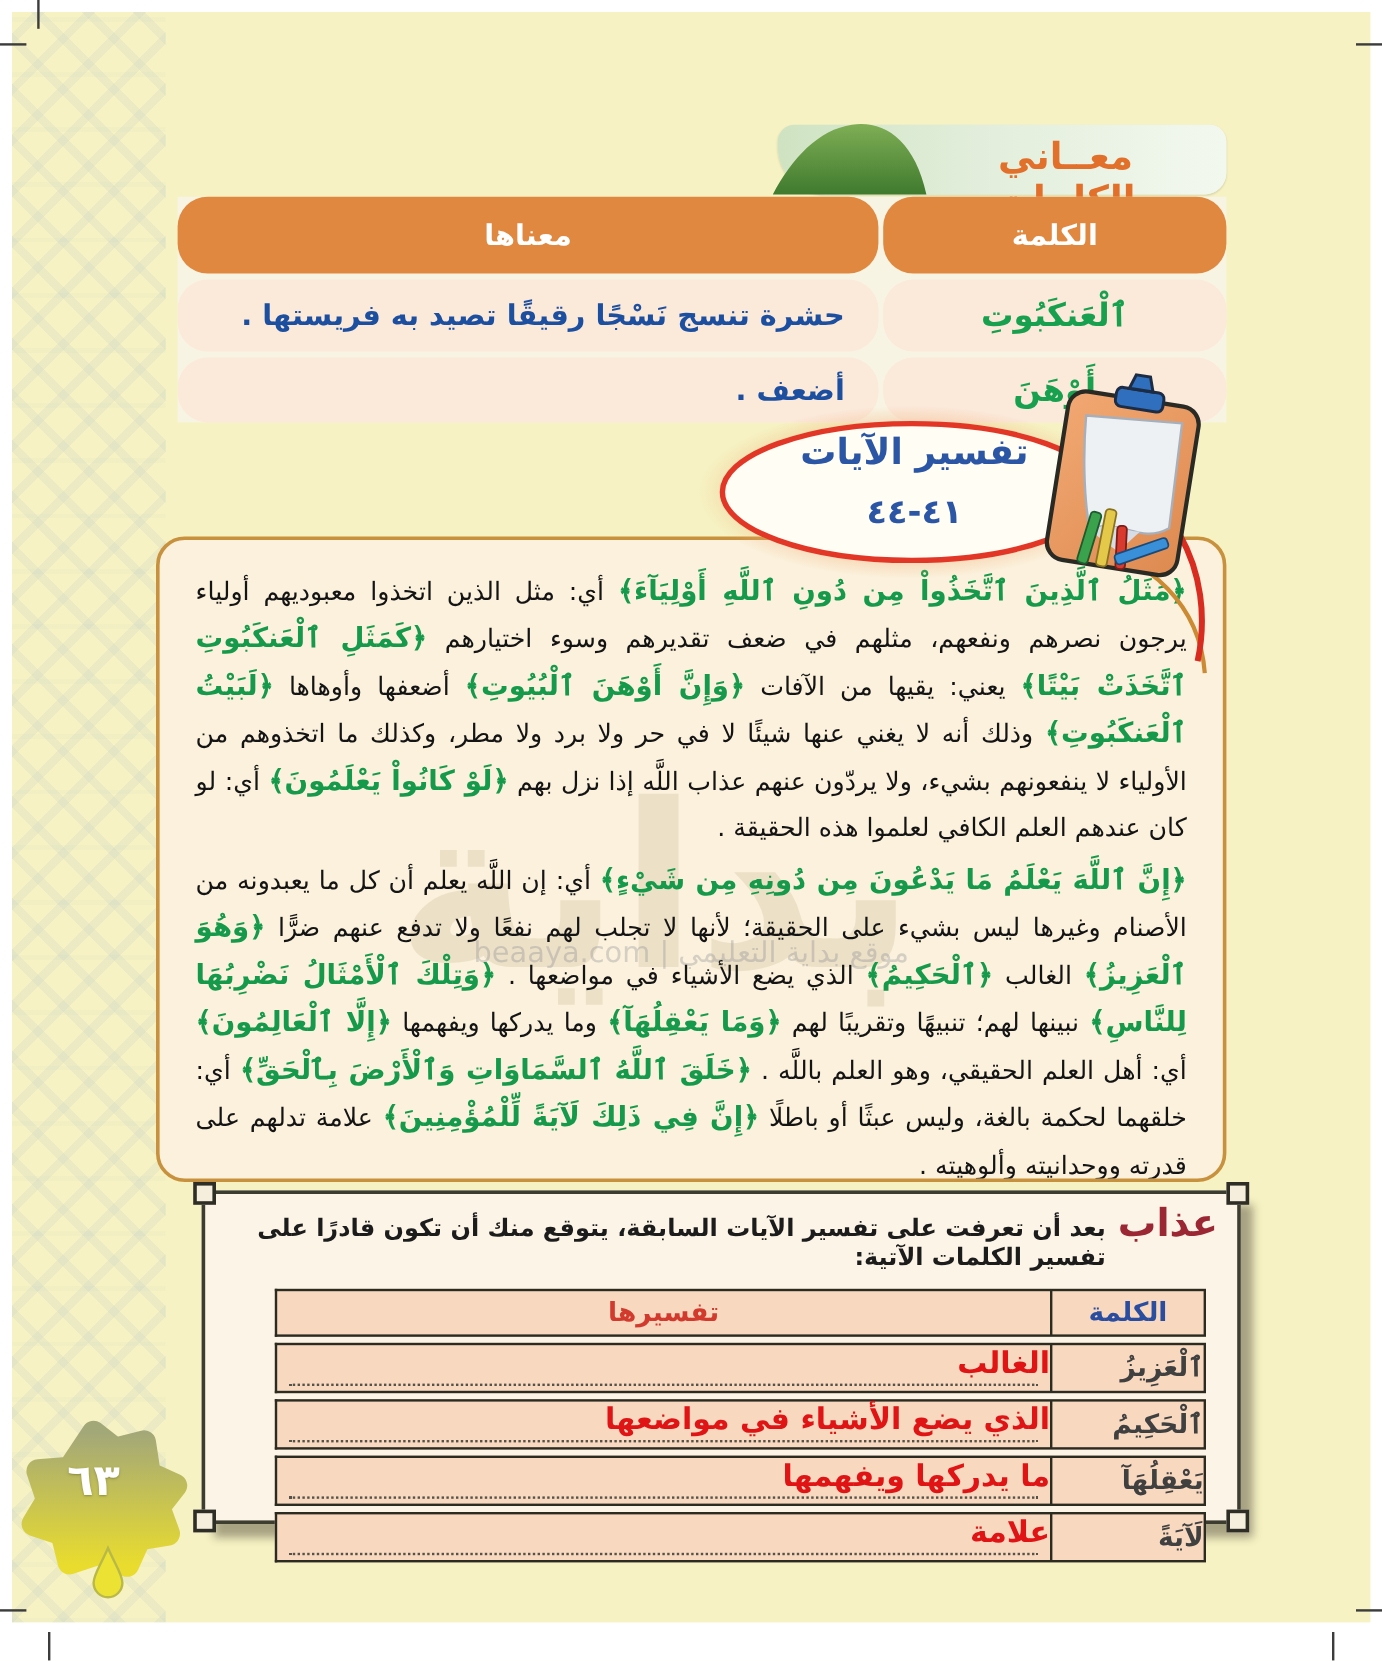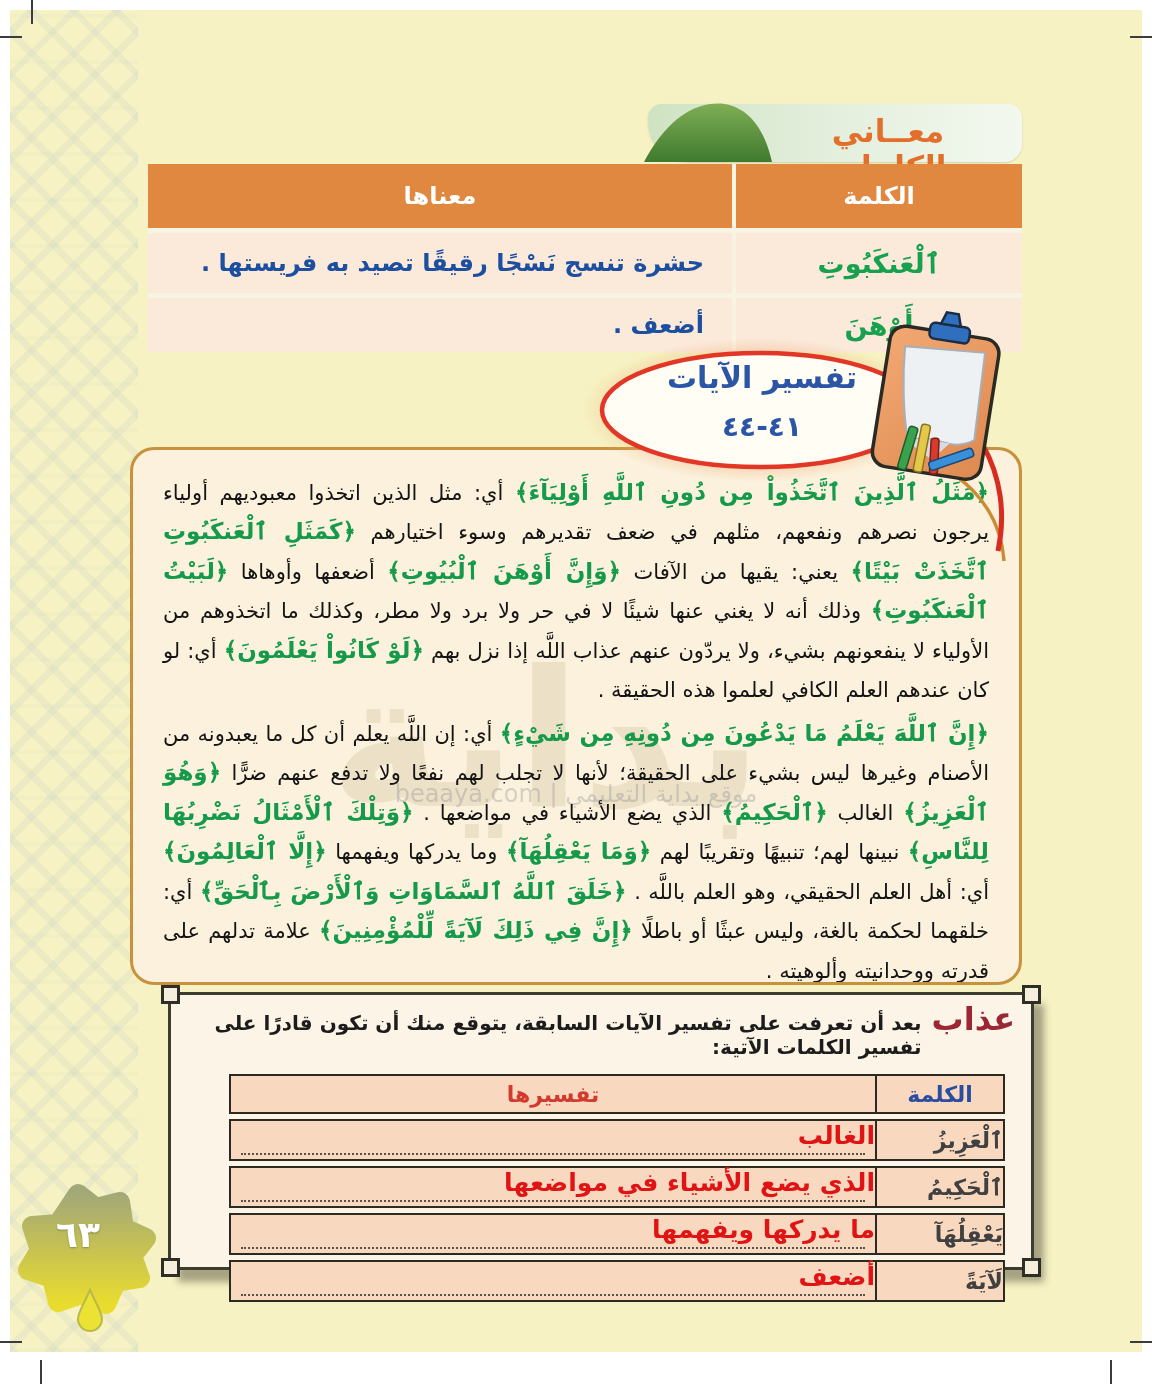--- a/index.html
+++ b/index.html
@@ -24,21 +24,21 @@
     background:linear-gradient(to left,#f3f8ef 0%,#e2eedb 55%,#cfe3c2 100%);
     border-radius:14px 14px 18px 40px;box-shadow:0 1px 2px rgba(0,0,0,.15);}
   .ribbon-title{position:absolute;top:9px;right:24px;left:130px;text-align:center;
     color:#e2702a;font-size:31px;font-weight:bold;}
   .ribbon-leaf{position:absolute;left:-4px;bottom:-2px;width:130px;height:66px;}
 
   
   .wm-table{position:absolute;top:164px;right:130px;width:874px;background:#f8f4e4;
     display:grid;grid-template-columns:286px 1fr;grid-template-rows:64px 60px 54px;
     column-gap:4px;row-gap:5px;}
-  .wm-cell{display:flex;align-items:center;justify-content:center;}
+  .wm-cell{display:flex;align-items:center;justify-content:center;border-radius:25px;}
   .wm-head{background:#e0883f;color:#ffffff;font-weight:bold;font-size:24px;}
   .wm-row{background:#fbe9da;}
   .wm-word{color:#17a04e;font-size:27px;font-weight:bold;}
   .wm-meaning{justify-content:flex-start;padding-right:28px;color:#1d4fa0;
     font-size:24px;font-weight:bold;}
 
   
   .tafsir-head{position:absolute;top:336px;right:128px;width:424px;height:154px;z-index:3;}
   .tafsir-head svg{position:absolute;inset:0;overflow:visible;}
   .tafsir-title{position:absolute;top:24px;left:14px;width:296px;text-align:center;
@@ -214,21 +214,21 @@
       <tr>
         <td class="act-word">يَعْقِلُهَآ</td>
         <td class="ans ans-cell">
           <div class="ans-text">ما يدركها ويفهمها</div>
           <div class="dots"></div>
         </td>
       </tr>
       <tr>
         <td class="act-word">لَآيَةً</td>
         <td class="ans ans-cell">
-          <div class="ans-text">أضعف</div>
+          <div class="ans-text">علامة</div>
           <div class="dots"></div>
         </td>
       </tr>
     </tbody>
       </table>
   </div>
 
   <div class="badge">
     <svg viewBox="0 0 140 150">
       <defs>

